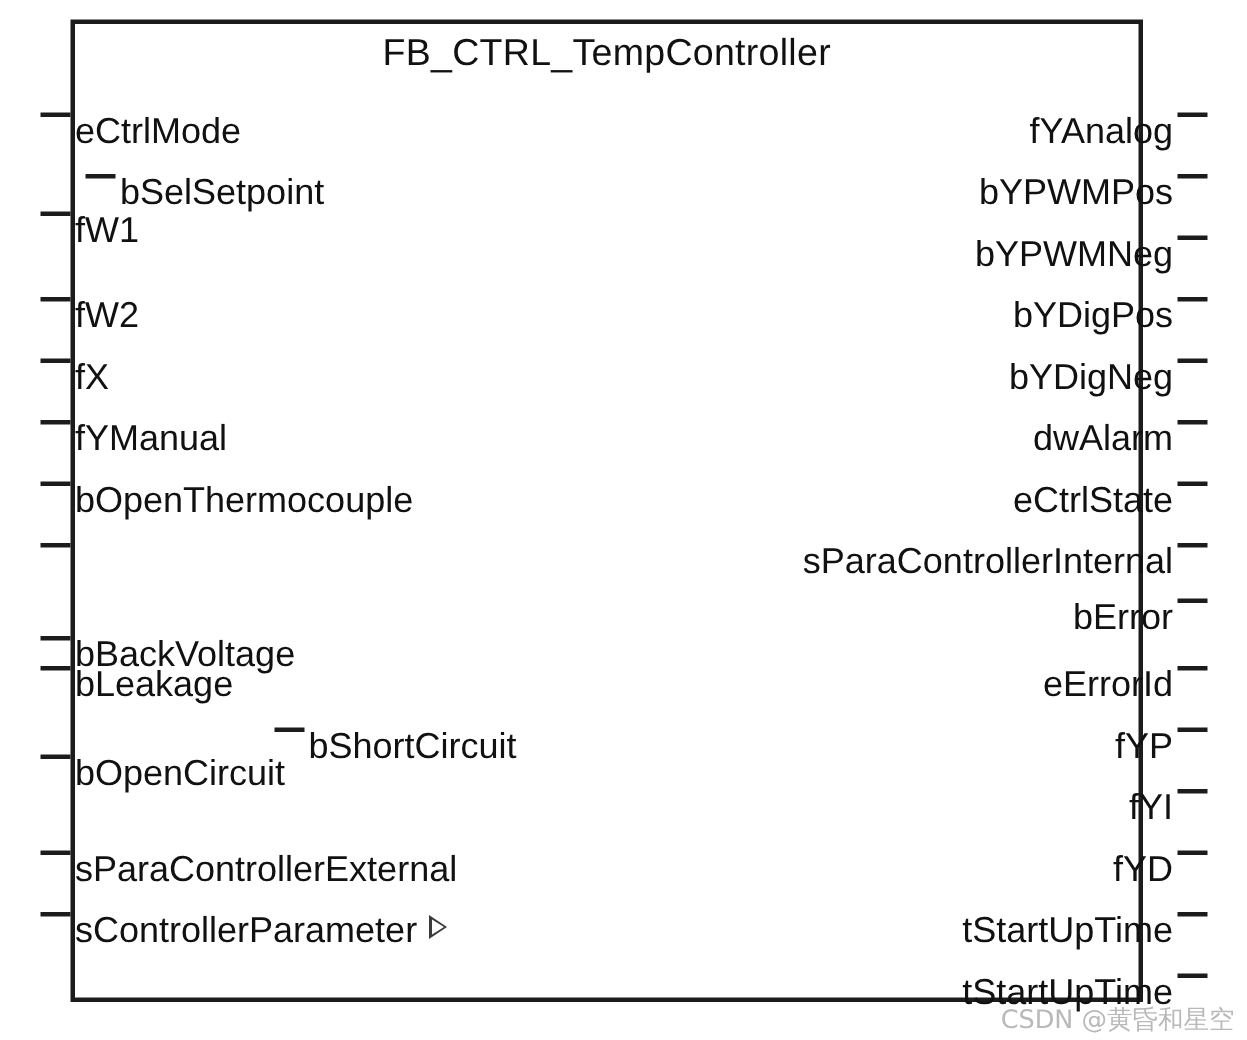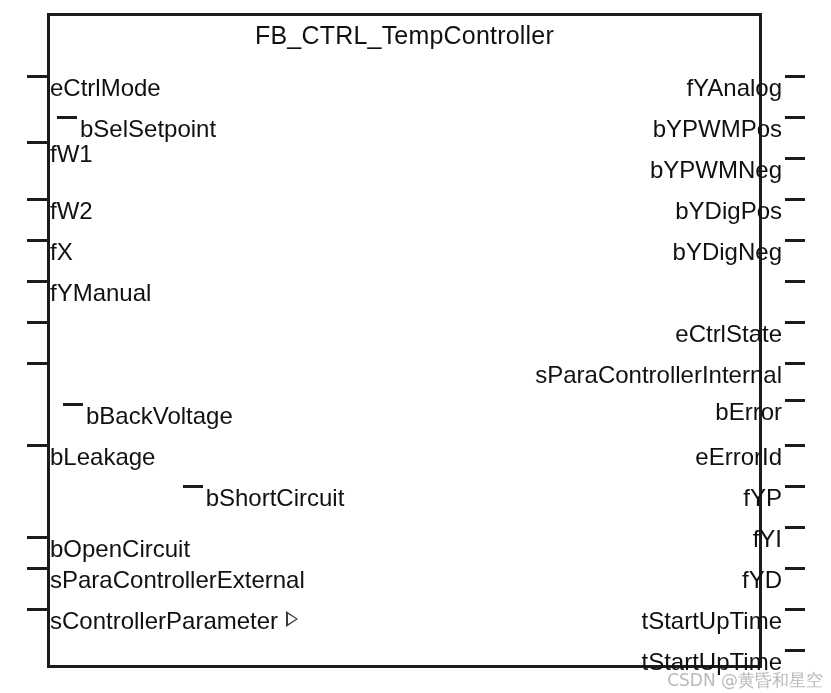--- a/index.html
+++ b/index.html
@@ -184,37 +184,38 @@
       <div class="pin-row in" style="top: 220px;">
         <span class="pin-stub"></span>
         <span class="pin-label">fX</span>
       </div>
       <div class="pin-row in" style="top: 261px;">
         <span class="pin-stub"></span>
         <span class="pin-label">fYManual</span>
       </div>
       <div class="pin-row in" style="top: 302px;">
         <span class="pin-stub"></span>
+        <span class="pin-label">bOpenThermocouple</span>
       </div>
       <div class="pin-row in" style="top: 343px;">
         <span class="pin-stub"></span>
       </div>
-      <div class="pin-row in" style="top: 384px; padding-left: 36px;">
+      <div class="pin-row in" style="top: 405px;">
         <span class="pin-stub"></span>
         <span class="pin-label">bBackVoltage</span>
       </div>
       <div class="pin-row in" style="top: 425px;">
         <span class="pin-stub"></span>
         <span class="pin-label">bLeakage</span>
       </div>
       <div class="pin-row in" style="top: 466px; justify-content: center;">
         <span class="pin-stub"></span>
         <span class="pin-label">bShortCircuit</span>
       </div>
-      <div class="pin-row in" style="top: 517px;">
+      <div class="pin-row in" style="top: 484px;">
         <span class="pin-stub"></span>
         <span class="pin-label">bOpenCircuit</span>
       </div>
       <div class="pin-row in" style="top: 548px;">
         <span class="pin-stub"></span>
         <span class="pin-label">sParaControllerExternal</span>
       </div>
       <div class="pin-row in" style="top: 589px;">
         <span class="pin-stub"></span>
         <span class="pin-label">sControllerParameter<span class="struct-arrow"></span></span>
@@ -235,20 +236,21 @@
       </div>
       <div class="pin-row out" style="top: 179px;">
         <span class="pin-label">bYDigPos</span>
         <span class="pin-stub"></span>
       </div>
       <div class="pin-row out" style="top: 220px;">
         <span class="pin-label">bYDigNeg</span>
         <span class="pin-stub"></span>
       </div>
       <div class="pin-row out" style="top: 261px;">
+        <span class="pin-label">dwAlarm</span>
         <span class="pin-stub"></span>
       </div>
       <div class="pin-row out" style="top: 302px;">
         <span class="pin-label">eCtrlState</span>
         <span class="pin-stub"></span>
       </div>
       <div class="pin-row out" style="top: 343px;">
         <span class="pin-label">sParaControllerInternal</span>
         <span class="pin-stub"></span>
       </div>

